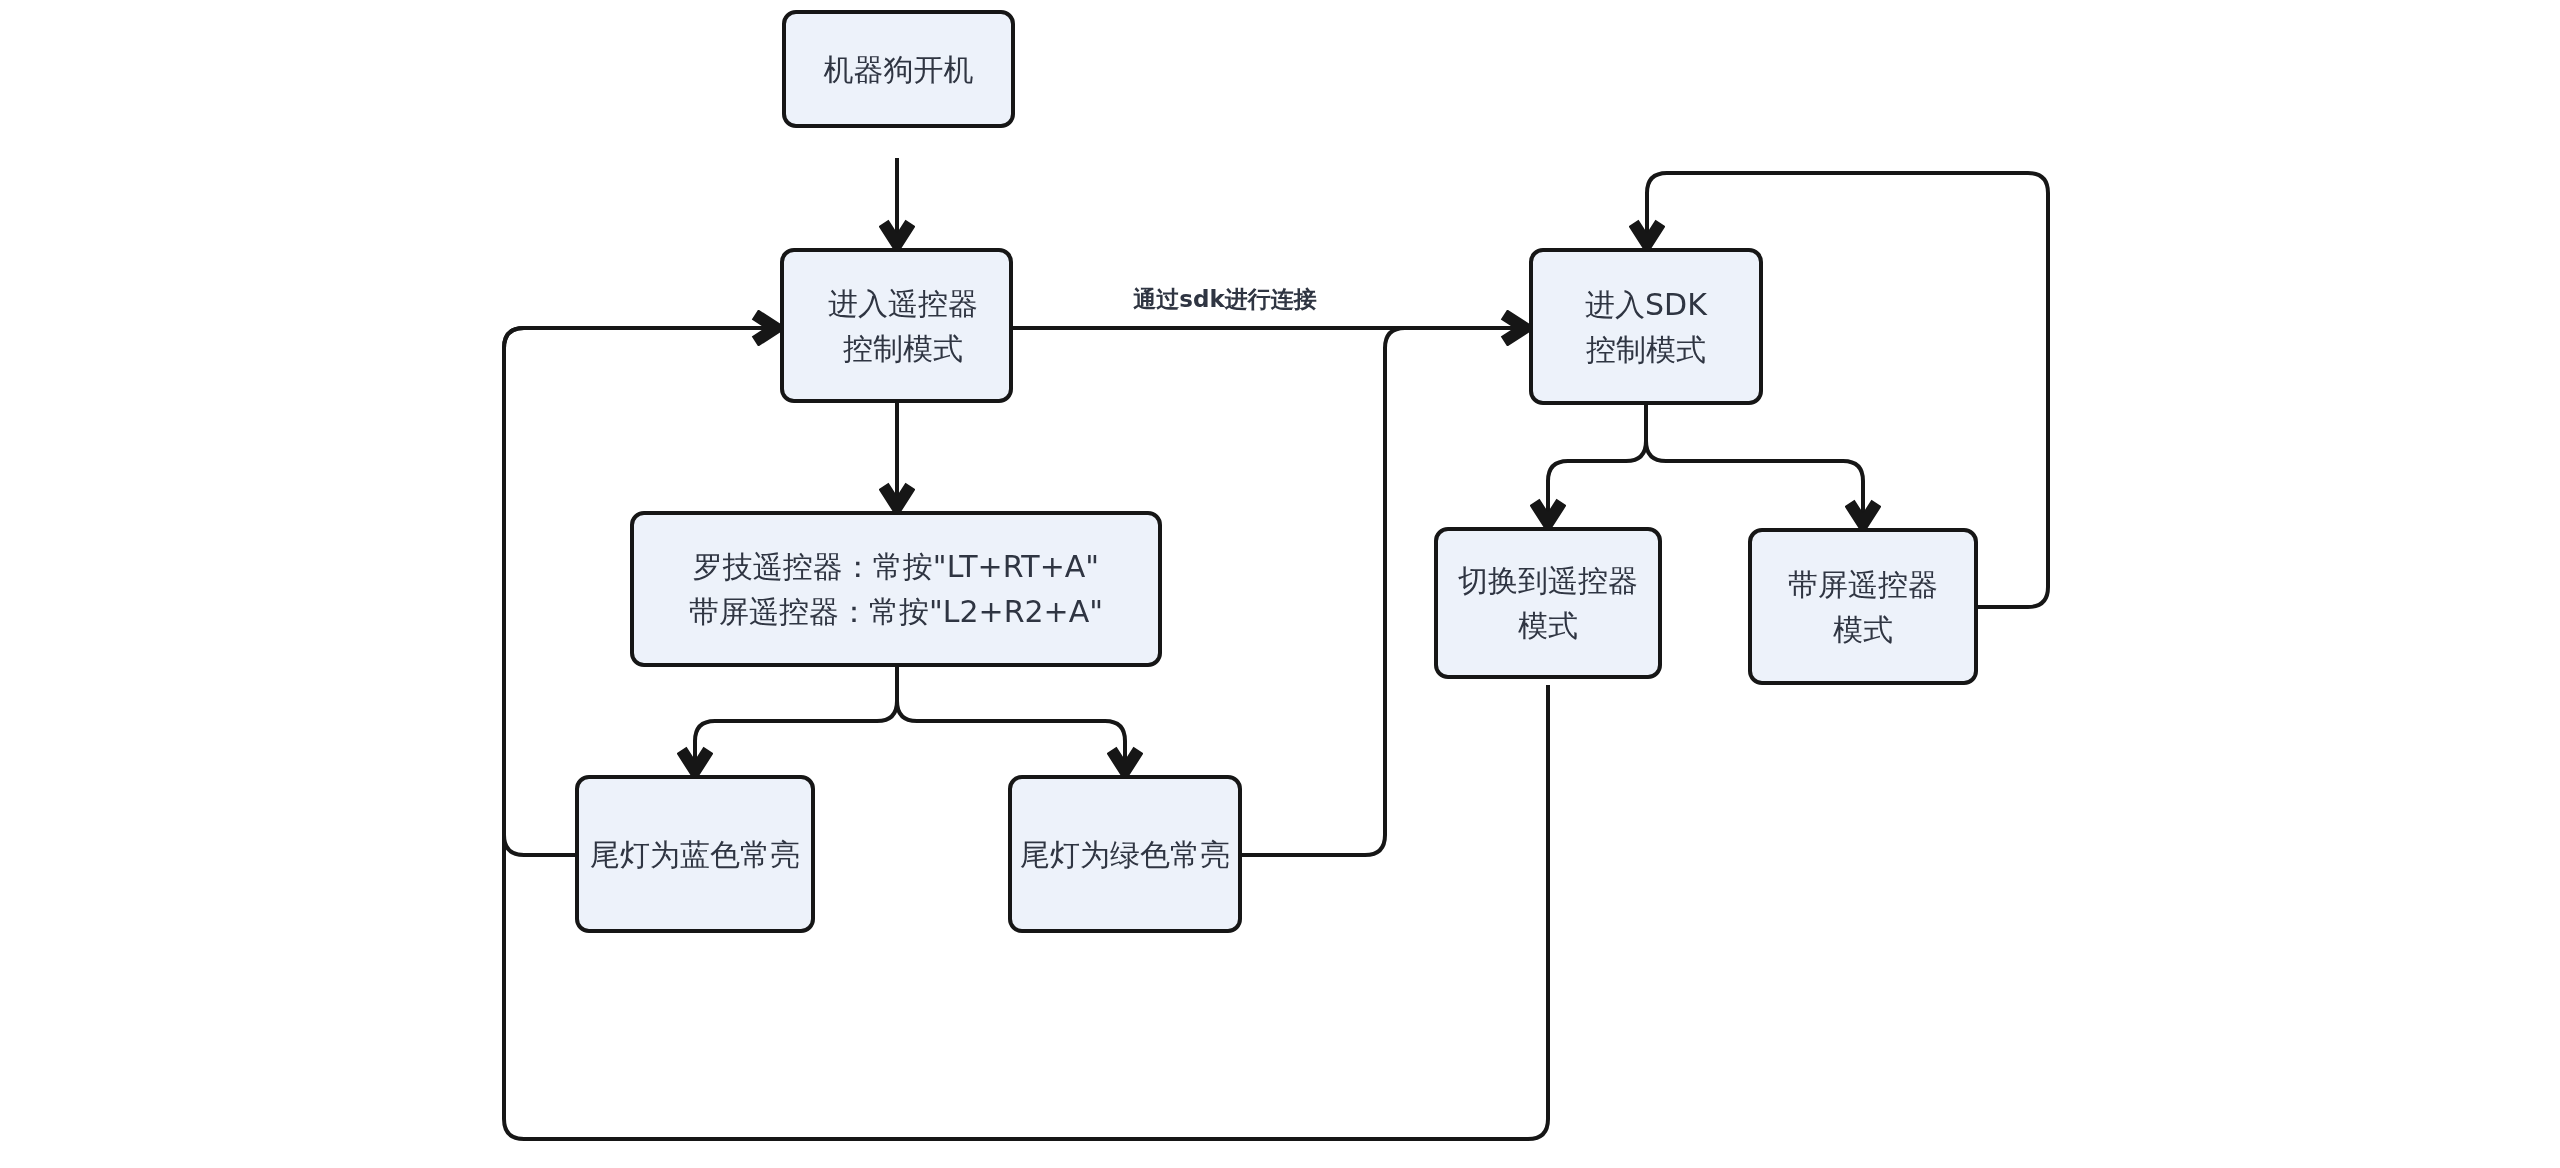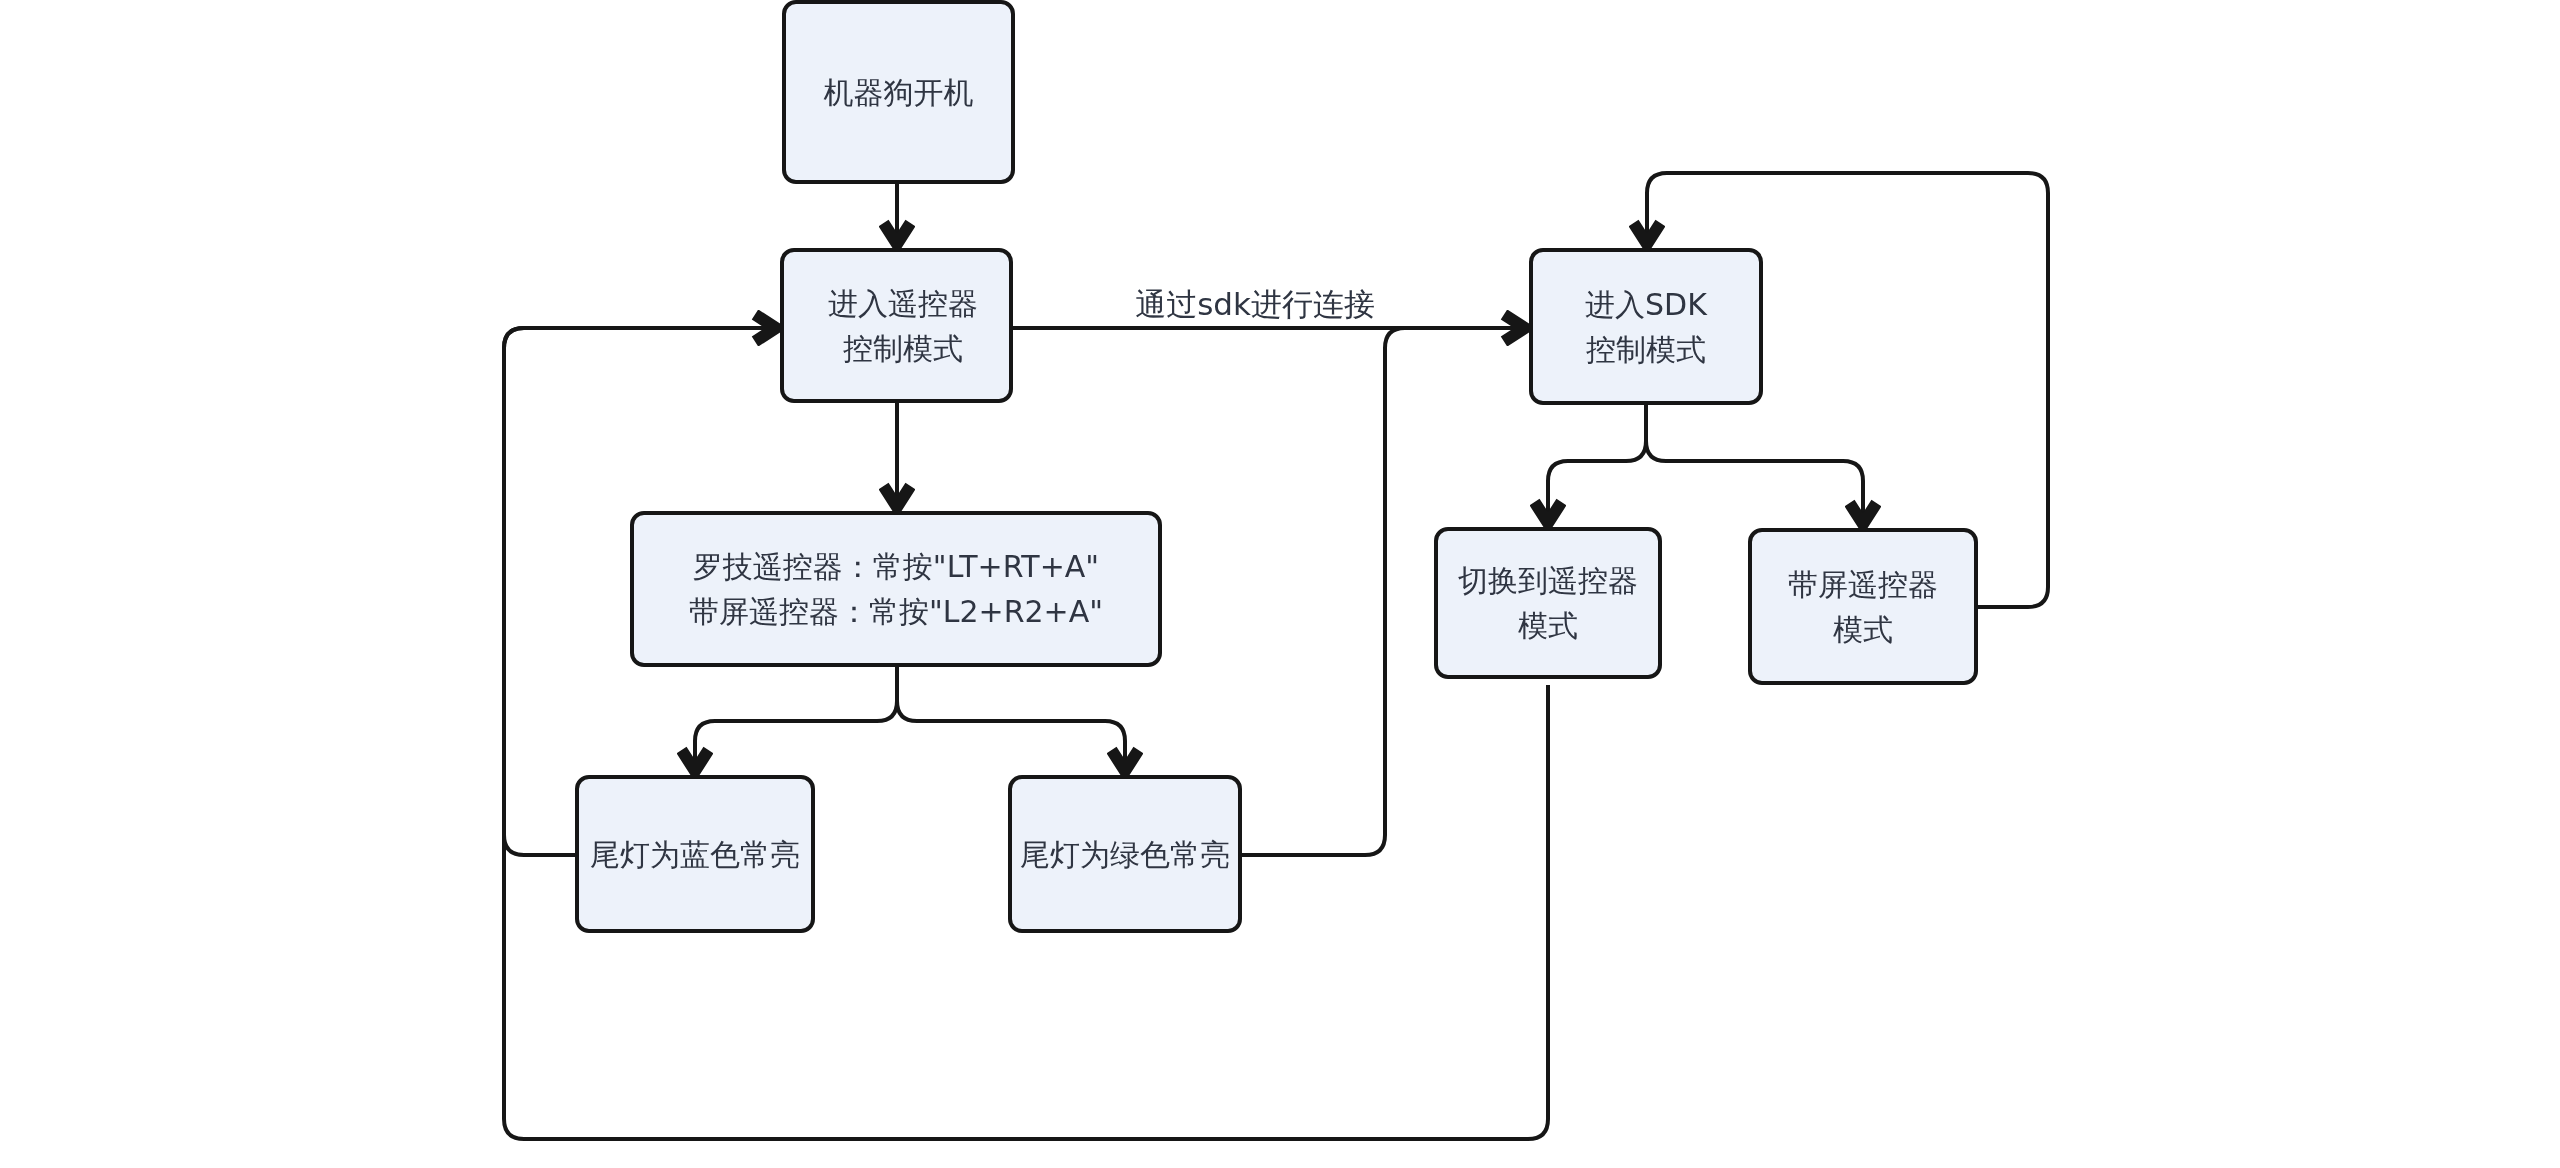--- a/index.html
+++ b/index.html
@@ -24,25 +24,26 @@
     border-radius:14px;
     display:flex;align-items:center;justify-content:center;
     text-align:center;
     color:var(--text,#2f3542);
     font-size:30px;
     line-height:1.5;
     white-space:pre-line;
   }
   .edge-label{
     position:absolute;
-    text-align:right;
+    text-align:center;
     color:var(--text,#2f3542);
-    font-size:31px;
+    font-size:23px;
     line-height:1.2;
     background:var(--page_bg,#ffffff);
+    font-weight:bold;
   }
 </style>
 </head>
 <body>
 
 <div class="canvas">
 
   <svg class="edges" width="2560" height="1168" viewBox="0 0 2560 1168">
     <defs>
       <marker id="arrow" viewBox="0 0 12 12" markerWidth="36" markerHeight="36" markerUnits="userSpaceOnUse" refX="8.5" refY="6" orient="auto">
@@ -66,21 +67,21 @@
 
     <path d="M1548,685 L1548,1119 Q1548,1139 1528,1139 L524,1139 Q504,1139 504,1119 L504,348 Q504,328 524,328 L776,328"></path>
 
     <path d="M1646,405 L1646,441 Q1646,461 1626,461 L1568,461 Q1548,461 1548,481 L1548,523" marker-end="url(#arrow)"></path>
 
     <path d="M1646,405 L1646,441 Q1646,461 1666,461 L1843,461 Q1863,461 1863,481 L1863,524" marker-end="url(#arrow)"></path>
 
     <path d="M1978,607 L2028,607 Q2048,607 2048,587 L2048,193 Q2048,173 2028,173 L1667,173 Q1647,173 1647,193 L1647,244" marker-end="url(#arrow)"></path>
   </svg>
 
-  <div class="node" style="left:782px;top:0;width:233px;height:184px;">机器狗开机</div>
+  <div class="node" style="left:782px;top:10px;width:233px;height:118px;">机器狗开机</div>
 
   <div class="node" style="left:780px;top:248px;width:233px;height:155px;padding-left:13px;">进入遥控器
 控制模式</div>
 
   <div class="node" style="left:630px;top:511px;width:532px;height:156px;">罗技遥控器：常按"LT+RT+A"
 带屏遥控器：常按"L2+R2+A"</div>
 
   <div class="node" style="left:1008px;top:775px;width:234px;height:158px;">尾灯为绿色常亮</div>
 
   <div class="node" style="left:575px;top:775px;width:240px;height:158px;">尾灯为蓝色常亮</div>

